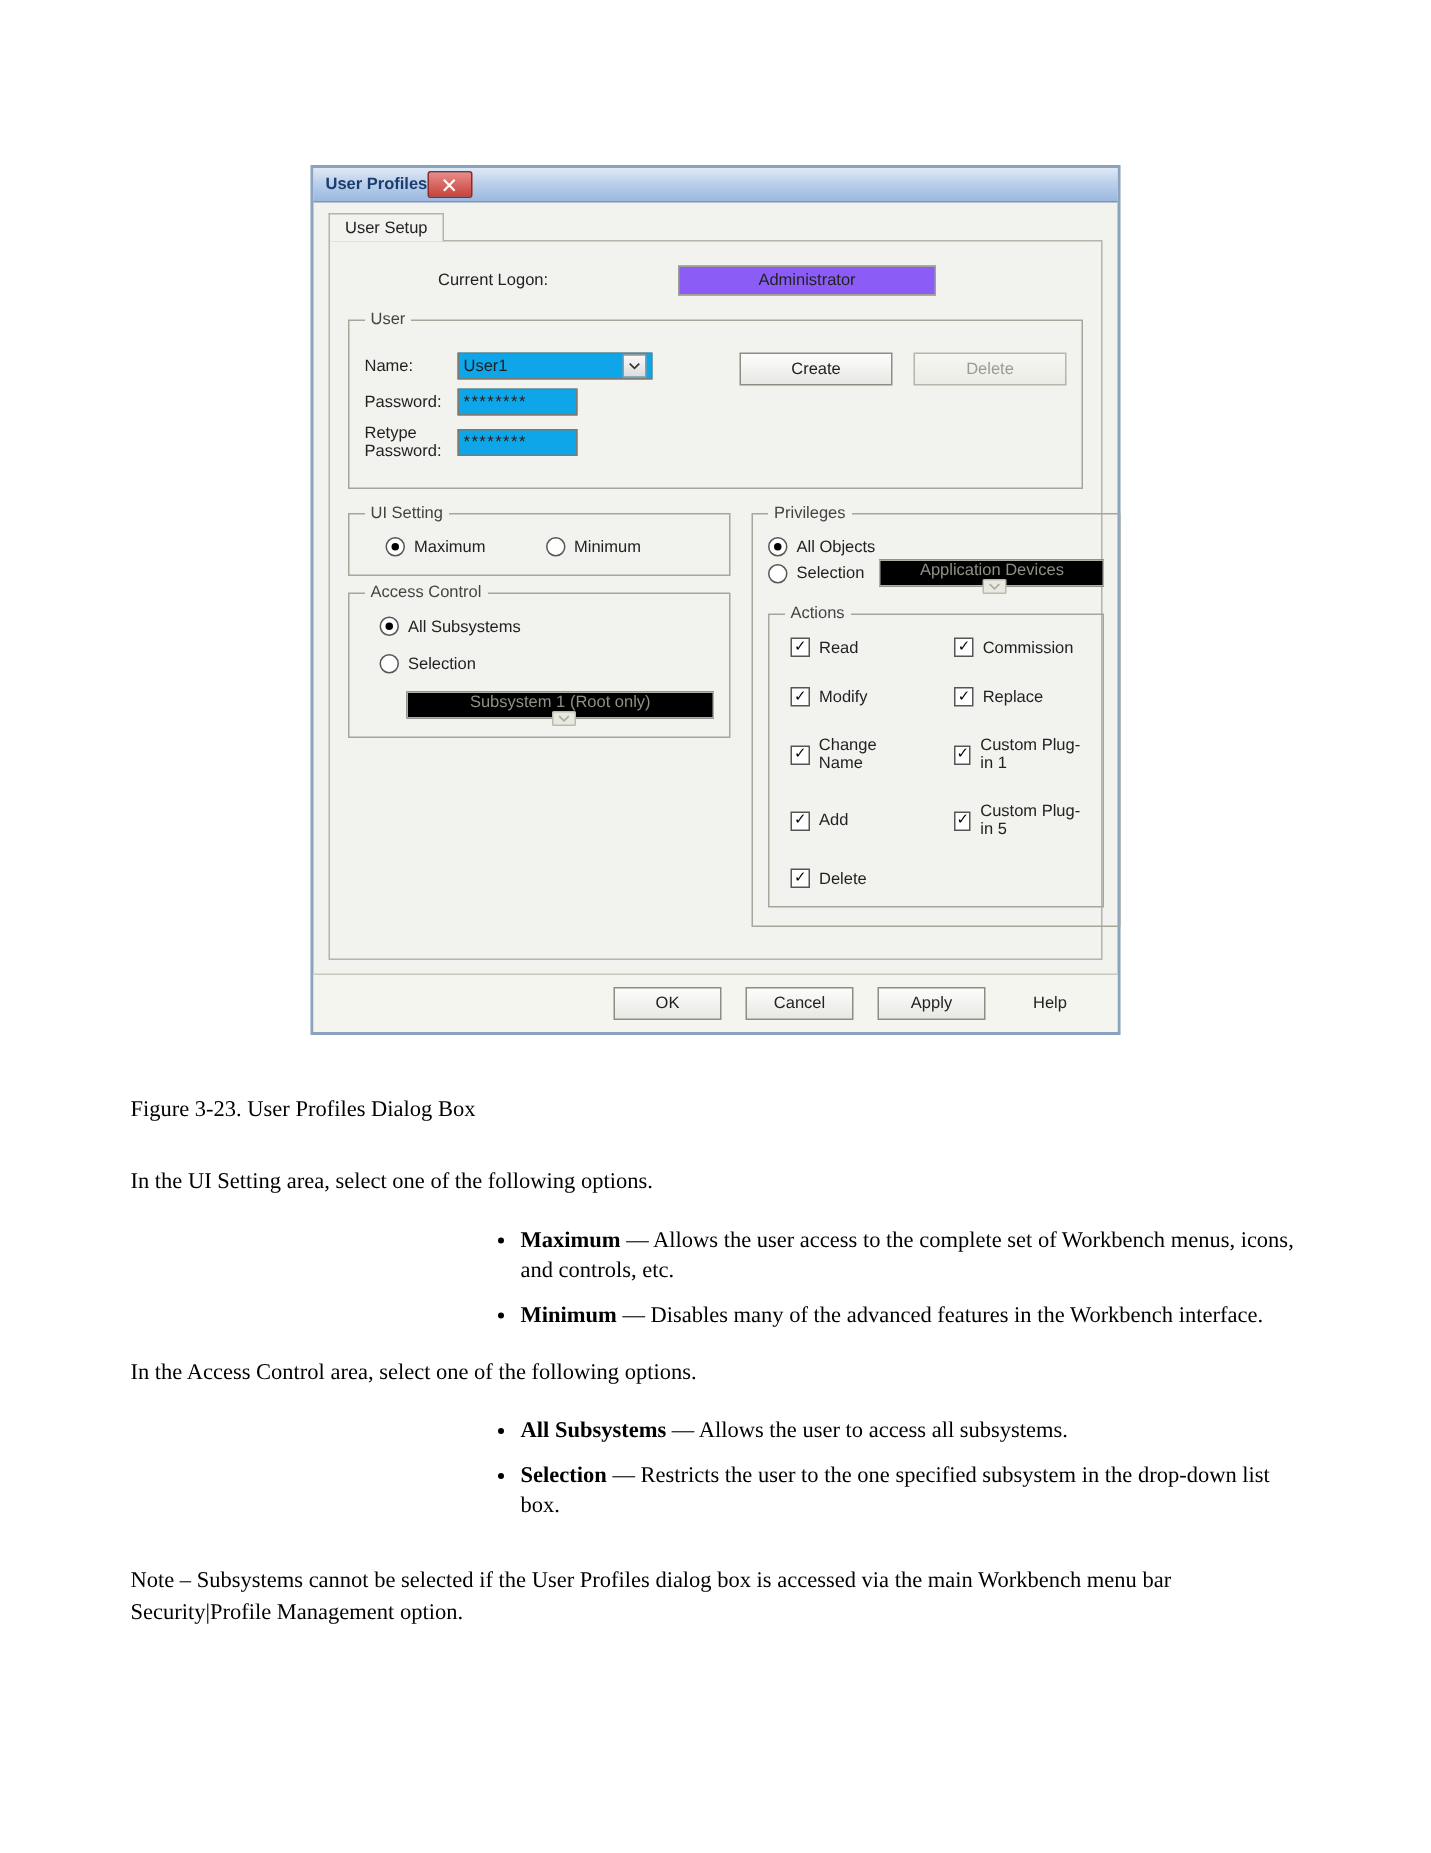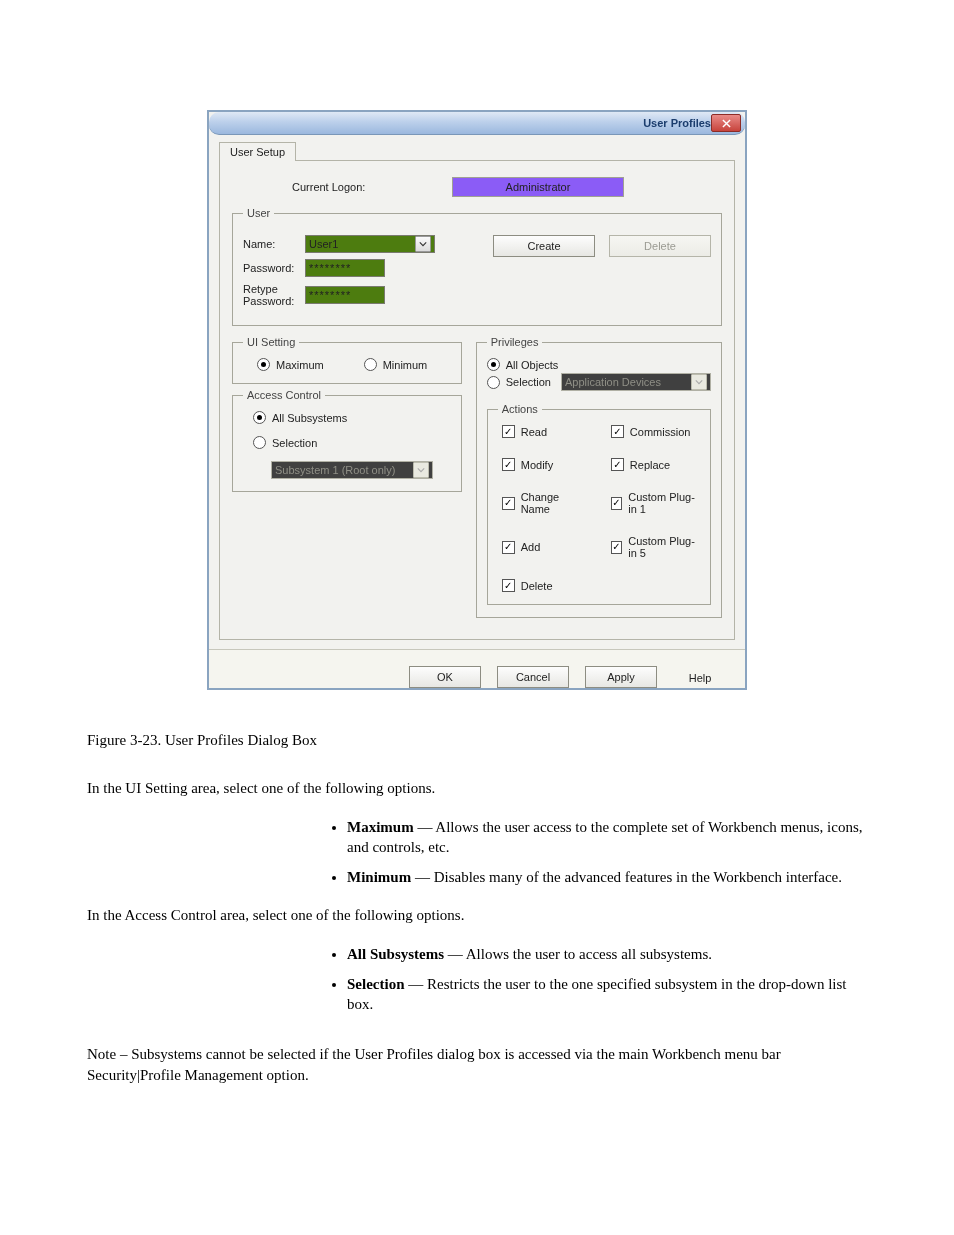--- a/index.html
+++ b/index.html
@@ -27,23 +27,22 @@
     font-size: 11px;
     color: #222;
     position: relative;
   }
   .titlebar {
     height: 22px;
     background: linear-gradient(to bottom, #dfe9f5 0%, #bcd0eb 45%, #9bb8de 100%);
     border-bottom: 1px solid #7a97b8;
     display: flex;
     align-items: center;
-    justify-content: flex-end;
+    justify-content: flex-start;
     padding: 0 4px;
-    border-radius: 10px;
   }
   .titlebar .title {
     color: #1b3d6d;
     font-weight: bold;
     padding-left: 4px;
     font-size: 11px;
   }
   .closebtn {
     width: 28px;
     height: 16px;
@@ -93,21 +92,21 @@
   }
   legend { padding: 0 4px; color: #444; font-size: 11px; }
   .cols { display: flex; gap: 14px; }
   .leftcol { flex: 1 1 50%; }
   .rightcol { flex: 1 1 50%; }
   .form-row { display: flex; align-items: center; margin: 6px 0; }
   .form-label { width: 62px; }
   .inputlike {
     height: 18px;
     border: 1px solid #7a7a70;
-    background: #4d7c0f;
+    background: #0ea5e9;
     box-sizing: border-box;
     padding: 0 3px;
     display: inline-flex;
     align-items: center;
     font-size: 11px;
     text-align: center;
   }
   .name-input { width: 130px; display: flex; align-items: center; justify-content: space-between; }
   .dropdown-arrow {
     width: 14px; height: 14px;
@@ -133,32 +132,32 @@
     display:flex;align-items:center;justify-content:center;
   }
   .radio.selected .dot::after { content:""; width:5px; height:5px; background:#000; border-radius:50%; }
   .check .box {
     width:11px; height:11px; border:1px solid #555; background:#fff; display:flex;align-items:center;justify-content:center;
   }
   .check.checked .box::after { content:"✓"; font-size:10px; line-height:10px; color:#000; }
   .disabled-select {
     display:flex; align-items:center; justify-content:space-between;
     width: 170px; height:18px;
-    border:1px solid #b0b0a4; background:#404040; color:#8f8f86;
-    padding: 0 3px; box-sizing:border-box;
+    border:1px solid #b0b0a4; background:#000000; color:#8f8f86;
+    padding: 0 3px; box-sizing:border-box;flex-direction:column;
   }
   .ui-radios { display:flex; gap:40px; padding-left: 14px; }
   .access-radios { display:flex; flex-direction:column; gap:12px; padding-left: 10px; }
   .priv-radios { display:flex; flex-direction:column; gap:2px; }
   .priv-row { display:flex; align-items:center; gap:10px; }
   .actions-grid { display:grid; grid-template-columns: 1fr 1fr; row-gap:6px; column-gap: 18px; padding-left:4px;gap:20px;}
   .bottombar {
     position:absolute; left:0; right:0; bottom:0; height:38px;
     background:#f5f5ef; border-top:1px solid #c7c7bc;
-    display:flex; align-items:flex-end; justify-content:flex-end; gap:16px; padding-right:18px;
+    display:flex; align-items:center; justify-content:flex-end; gap:16px; padding-right:18px;
   }
   .bottombar .btn { width:70px; }
   
   .doc-text {
     width: 780px;
     margin: 40px auto 0;
     font-family: "Times New Roman", serif;
     font-size: 15px;
     line-height: 1.35;
     color:#000;
@@ -249,21 +248,21 @@
                 <legend>Access Control</legend>
                 <div class="access-radios">
                   <span class="radio selected">
                       <span class="dot"></span>
                       <span>All Subsystems</span>
                     </span>
                   <span class="radio">
                       <span class="dot"></span>
                       <span>Selection</span>
                     </span>
-                  <span class="disabled-select" style="margin-left:18px; width:162px;">
+                  <span class="disabled-select" style="margin-left:18px; width:205px;">
                     <span>Subsystem 1 (Root only)</span>
                     <span class="dropdown-arrow" style="background:#e9e9e0;border-color:#bcbcae;">
                       <svg viewBox="0 0 10 10">
                           <path d="M1 3 L5 7 L9 3" fill="none" stroke="#aaa" stroke-width="1.4"></path>
                         </svg>
                     </span>
                   </span>
                 </div>
               </fieldset>
             </div>

